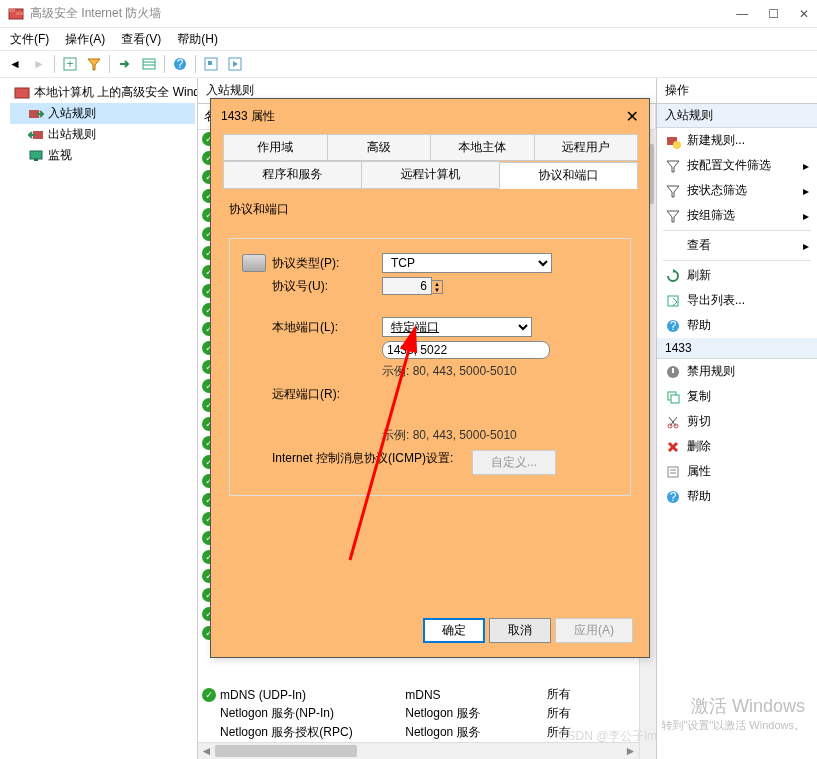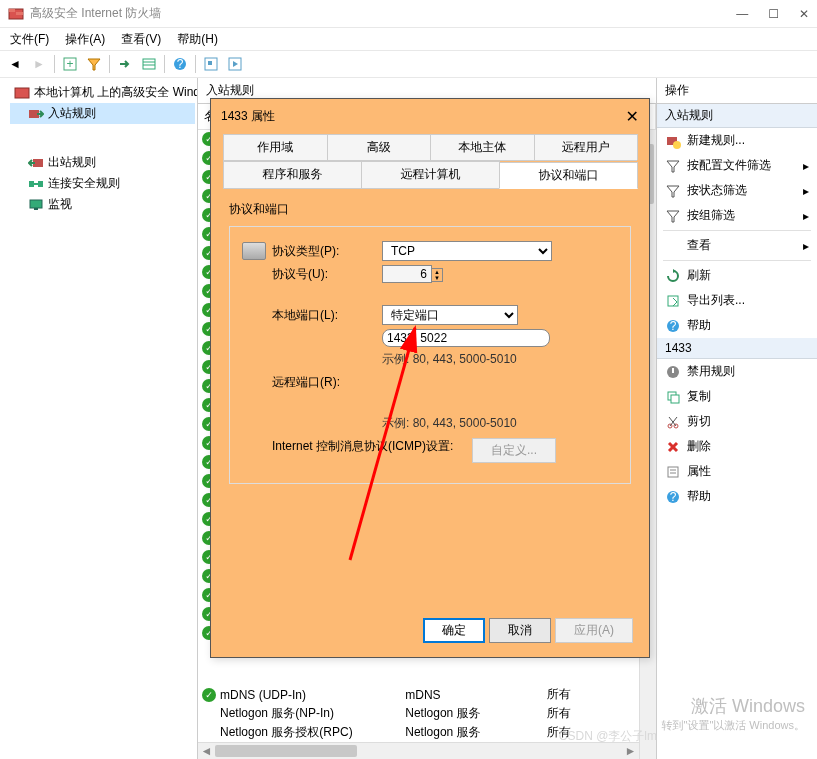--- a/index.html
+++ b/index.html
@@ -36,21 +36,21 @@
 
 
 .dialog { position: absolute; left: 210px; top: 98px; width: 440px; height: 560px; background: #fdba74; border: 1px solid #555; box-shadow: 2px 2px 8px rgba(0,0,0,0.15); z-index: 50; }
 .dialog-title { display: flex; align-items: center; padding: 8px 10px; }
 .dialog-title .close { margin-left: auto; font-size: 16px; cursor: pointer; }
 .tabrow { display: flex; border-bottom: 1px solid #ccc; margin: 0 12px; }
 .tab { flex: 1; text-align: center; padding: 4px 0; border: 1px solid #ccc; border-bottom: none; background: #f5f5f5; margin-right: -1px; }
 .tab.active { background: #fff; position: relative; top: 1px; border-bottom: 1px solid #fff; }
 .tabrow2 { margin-top: 0; }
 .dialog-body { padding: 12px 18px; position: relative; }
-.group { border: 1px solid #ddd; padding: 10px 12px 16px; position: relative; margin-top: 8px; }
+.group { border: 1px solid #ddd; padding: 10px 12px 16px; position: relative; margin-top: 20px; }
 .form-row { display: flex; align-items: center; margin: 4px 0; }
 .form-row .lbl { width: 140px; }
 .form-row .ctrl { flex: 1; }
 select, input[type=text] { border: 1px solid #888; padding: 1px 4px; font-size: 12px; background: #fff; }
 .hint { margin-left: 140px; color: #333; font-size: 12px; margin-bottom: 6px; }
 .btn { border: 1px solid #888; background: #e8e8e8; padding: 3px 18px; }
 .btn.primary { border: 2px solid #0078d7; background: #fff; padding: 2px 17px;}
 .btn.disabled { color: #999; background: #f0f0f0; border-color: #ccc; }
 .dialog-buttons { position: absolute; bottom: 14px; right: 16px; display: flex; gap: 4px; }
 .nic-icon { width: 24px; height: 18px; background: linear-gradient(#ddd,#aaa); border: 1px solid #888; border-radius: 2px; }
@@ -150,34 +150,26 @@
         </svg>
       <span>本地计算机 上的高级安全 Wind</span>
     </div>
     <div class="tree-item selected" style="padding-left:18px;">
       <svg class="tree-icon" viewBox="0 0 16 16">
           <rect x="1" y="4" width="10" height="8" fill="#c0504d"></rect>
           <path d="M9 8 L15 8 M12 5 L15 8 L12 11" stroke="#2e8b57" fill="none" stroke-width="2"></path>
         </svg>
       <span>入站规则</span>
     </div>
-    <div class="tree-item" style="padding-left:18px;margin-top:28px;">
+    <div class="tree-item" style="padding-left:18px;">
       <svg class="tree-icon" viewBox="0 0 16 16">
           <rect x="5" y="4" width="10" height="8" fill="#c0504d"></rect>
           <path d="M7 8 L1 8 M4 5 L1 8 L4 11" stroke="#2e8b57" fill="none" stroke-width="2"></path>
         </svg>
       <span>出站规则</span>
-    </div>
-    <div class="tree-item" style="padding-left:18px;">
-      <svg class="tree-icon" viewBox="0 0 16 16">
-          <rect x="1" y="5" width="5" height="6" fill="#3a7"></rect>
-          <rect x="10" y="5" width="5" height="6" fill="#3a7"></rect>
-          <line x1="6" y1="8" x2="10" y2="8" stroke="#3a7" stroke-width="2"></line>
-        </svg>
-      <span>连接安全规则</span>
     </div>
     <div class="tree-item" style="padding-left:18px;">
       <svg class="tree-icon" viewBox="0 0 16 16">
           <rect x="2" y="3" width="12" height="8" fill="#3a7" stroke="#265"></rect>
           <rect x="6" y="11" width="4" height="2" fill="#265"></rect>
         </svg>
       <span>监视</span>
     </div>
   </div>
 
@@ -435,21 +427,21 @@
         <div class="lbl" style="width:110px;">协议号(U):</div>
         <div class="ctrl"><input type="text" style="width: 50px; text-align: right; background: rgb(245, 245, 245);" readonly="" value="6"><span style="display:inline-flex; flex-direction:column; vertical-align:middle; border:1px solid #888; margin-left:-1px;">
               <span style="font-size:6px; padding:0 2px;">▲</span>
               <span style="font-size:6px; padding:0 2px;">▼</span>
             </span></div>
       </div>
       <div style="height:14px;"></div>
       <div class="form-row">
         <div style="width:30px;"></div>
         <div class="lbl" style="width:110px;">本地端口(L):</div>
-        <div class="ctrl"><select style="width:136px;"><option>特定端口</option></select></div>
+        <div class="ctrl"><select style="width:150px;text-decoration:underline;"><option>特定端口</option></select></div>
       </div>
       <div class="form-row">
         <div style="width:140px;"></div>
         <div class="ctrl"><input type="text" style="width: 168px; border-radius: 8px;" value="1433, 5022"></div>
       </div>
       <div class="hint">示例: 80, 443, 5000-5010</div>
       <div class="form-row">
         <div style="width:30px;"></div>
         <div class="lbl" style="width:110px;">远程端口(R):</div>
       </div>

